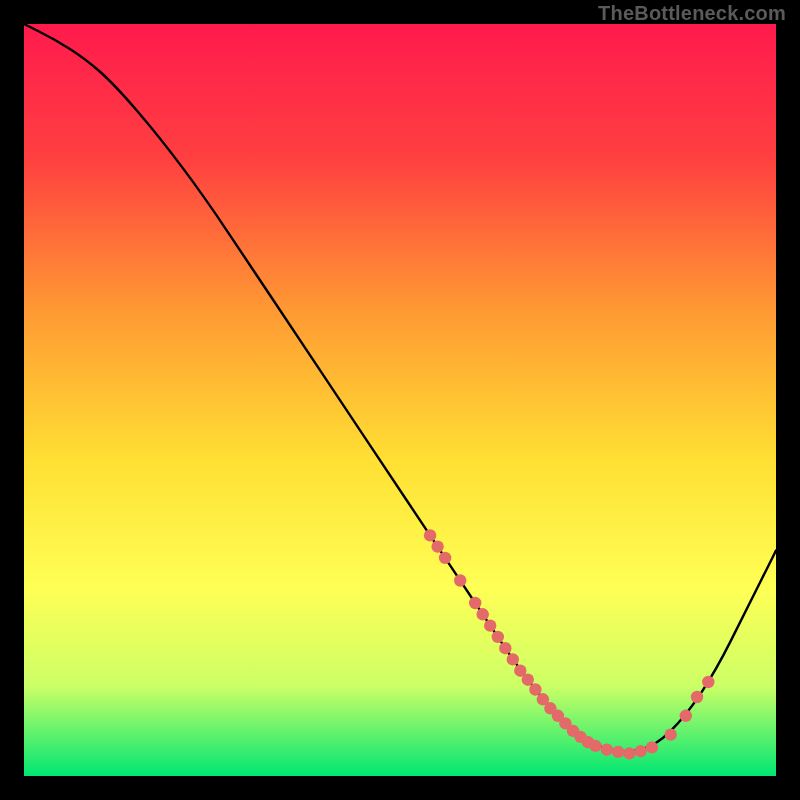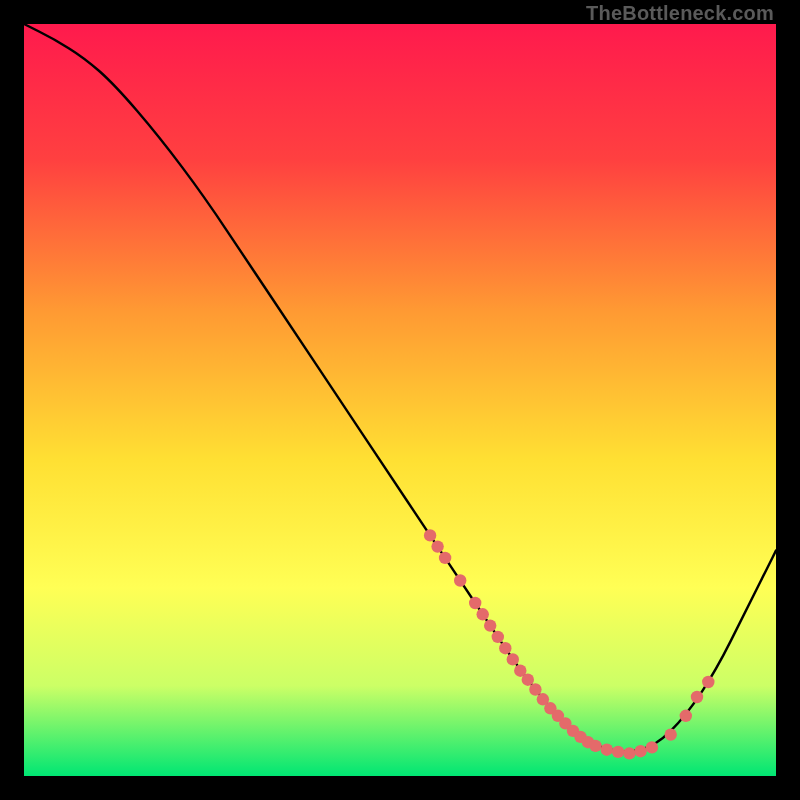--- a/index.html
+++ b/index.html
@@ -15,21 +15,21 @@
   .plot-area {
     position: absolute;
     left: 0;
     top: 0;
     width: 752px;
     height: 752px;
   }
   .watermark {
     position: absolute;
     top: 2px;
-    right: 26px;
+    right: 14px;
     font-family: Arial, Helvetica, sans-serif;
     font-size: 20px;
     font-weight: 600;
     color: #5a5a5a;
     letter-spacing: 0.2px;
   }
   svg { display: block; }
 </style>
 </head>
 <body>

